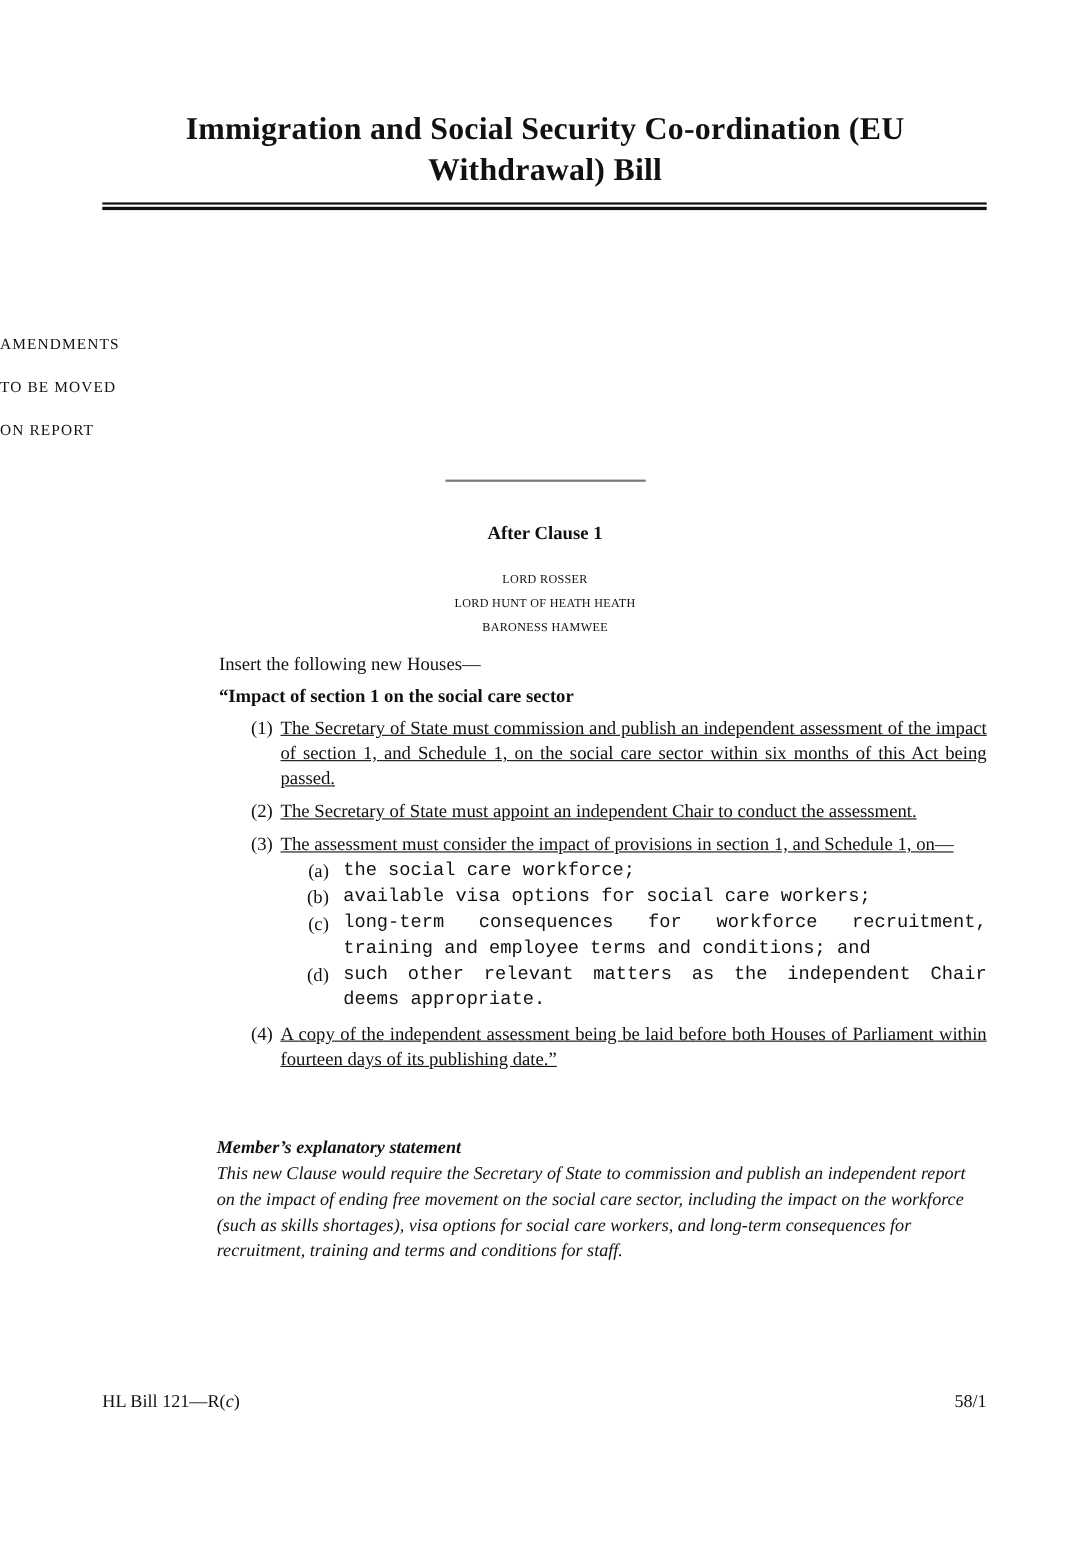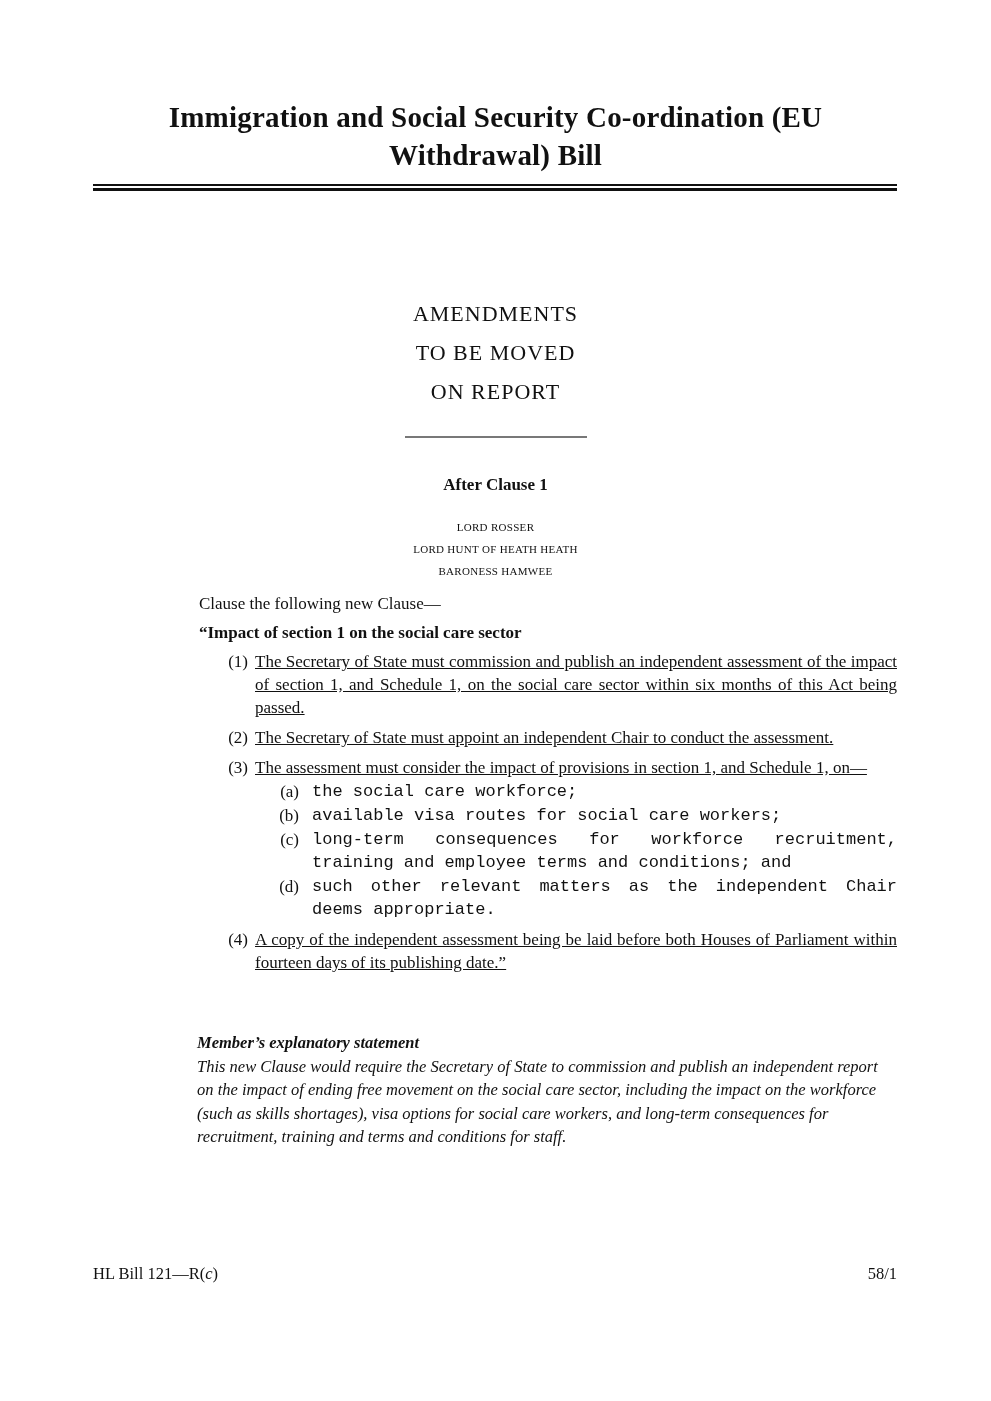--- a/index.html
+++ b/index.html
@@ -35,22 +35,22 @@
     top: 184px; left: 93px; right: 94px;
     height: 2px;
     border-top: 2px solid #111;
     border-bottom: 3px solid #111;
   }
 
   
   .amendments-heading {
     position: absolute;
     top: 304px; left: 0; right: 0;
-    text-align: center;
-    font-size: 22px;
+    text-align: left;
+    font-size: 14px;
     letter-spacing: 1px;
   }
   .amendments-heading .h-line { margin-bottom: 19px; line-height: 20px; }
 
   .short-divider {
     position: absolute;
     top: 436px; left: 50%;
     width: 182px; height: 2px;
     transform: translateX(-50%);
     background: #787878;
@@ -146,21 +146,21 @@
 
   <div class="after-clause">After Clause 1</div>
 
   <div class="sponsors">
     <div class="sponsor">LORD ROSSER</div>
     <div class="sponsor">LORD HUNT OF HEATH HEATH</div>
     <div class="sponsor">BARONESS HAMWEE</div>
   </div>
 
   <div class="body-block">
-    <div class="instruction">Clause the following new Clause—</div>
+    <div class="instruction">Insert the following new Houses—</div>
     <div class="clause-title">“Impact of section 1 on the social care sector</div>
 
     <div class="item">
       <span class="marker">(1)</span>
       <div class="item-text">The Secretary of State must commission and publish an independent assessment of the impact of section 1, and Schedule 1, on the social care sector within six months of this Act being passed.</div>
     </div>
 
     <div class="item">
       <span class="marker">(2)</span>
       <div class="item-text">The Secretary of State must appoint an independent Chair to conduct the assessment.</div>
@@ -170,21 +170,21 @@
       <span class="marker">(3)</span>
       <div>
         <div class="item-text">The assessment must consider the impact of provisions in section 1, and Schedule 1, on—</div>
 
         <div class="subitem">
           <span class="marker">(a)</span>
           <div class="sub-text">the social care workforce;</div>
         </div>
         <div class="subitem">
           <span class="marker">(b)</span>
-          <div class="sub-text">available visa routes for social care workers;</div>
+          <div class="sub-text">available visa options for social care workers;</div>
         </div>
         <div class="subitem">
           <span class="marker">(c)</span>
           <div class="sub-text">long-term consequences for workforce recruitment, training and employee terms and conditions; and</div>
         </div>
         <div class="subitem">
           <span class="marker">(d)</span>
           <div class="sub-text">such other relevant matters as the independent Chair deems appropriate.</div>
         </div>
       </div>

